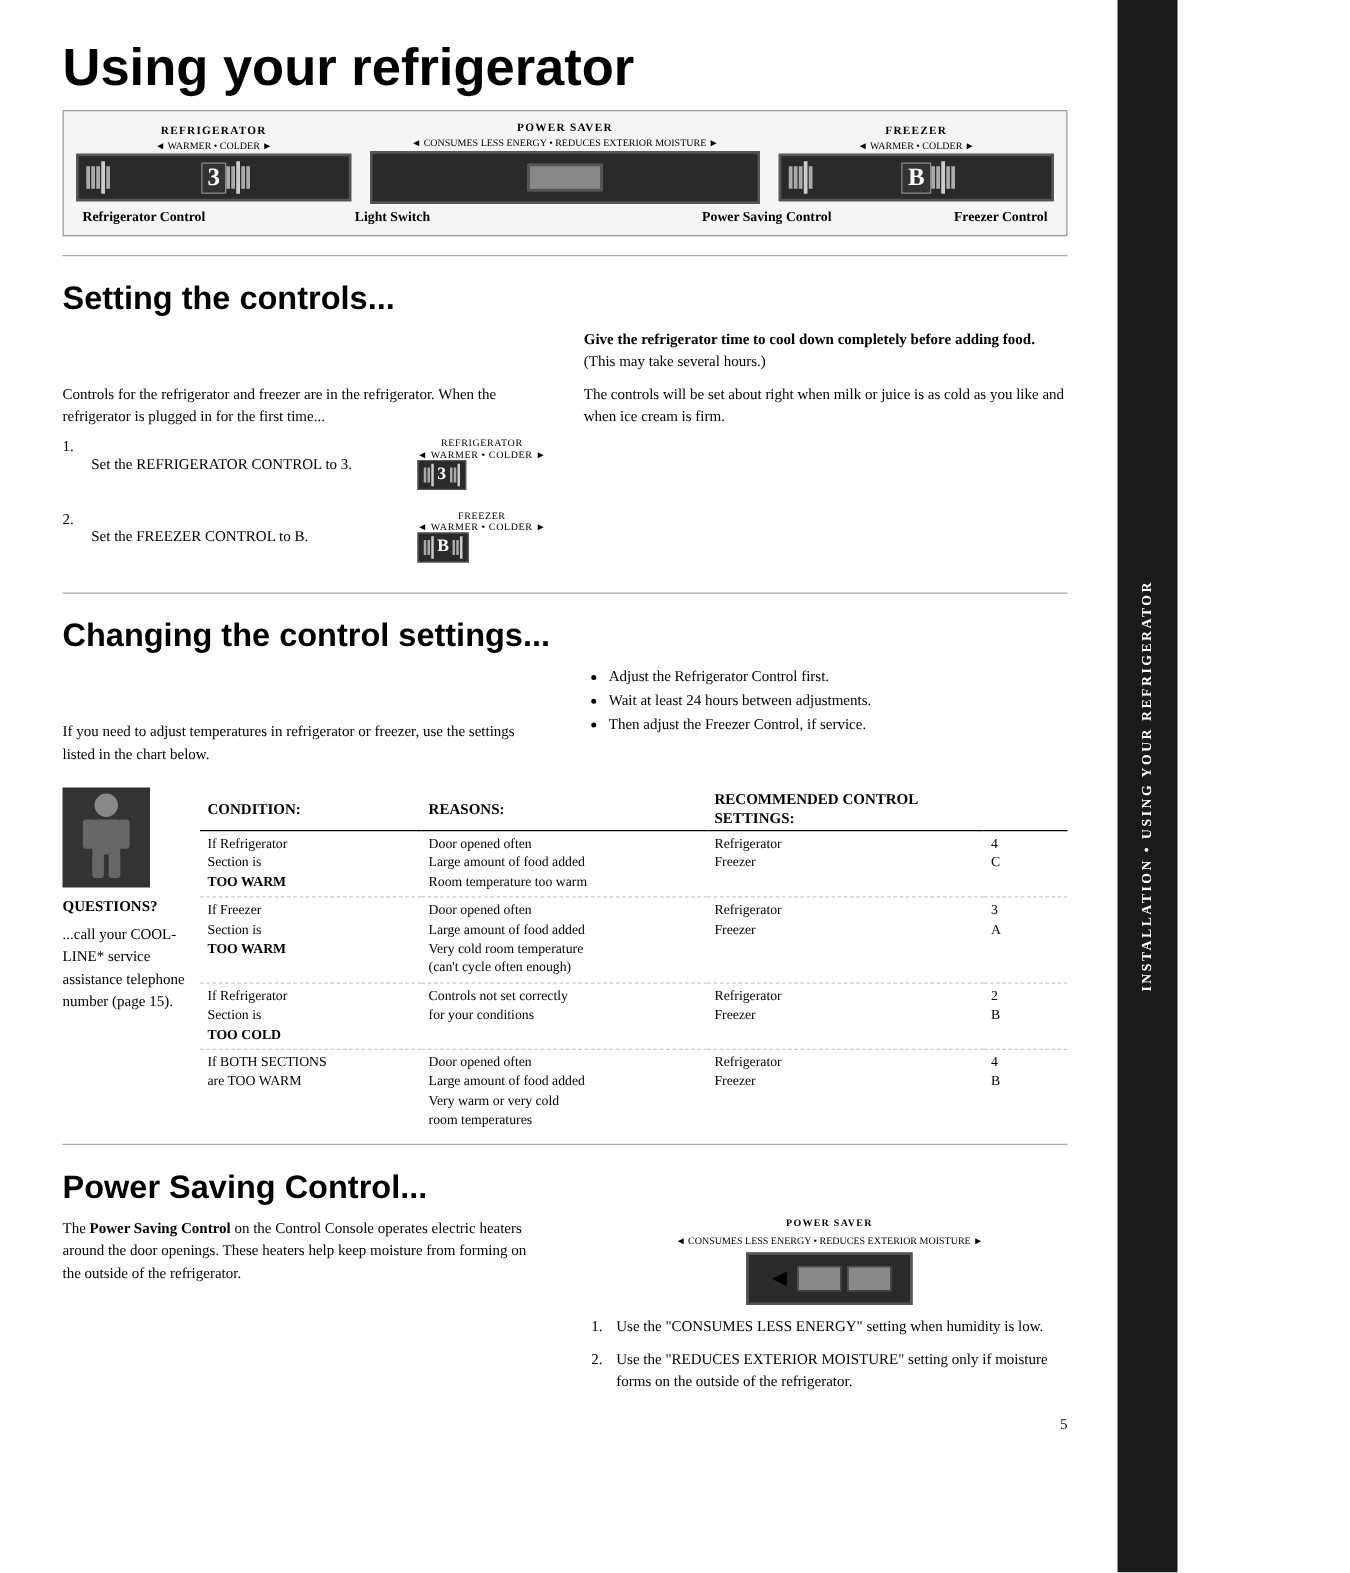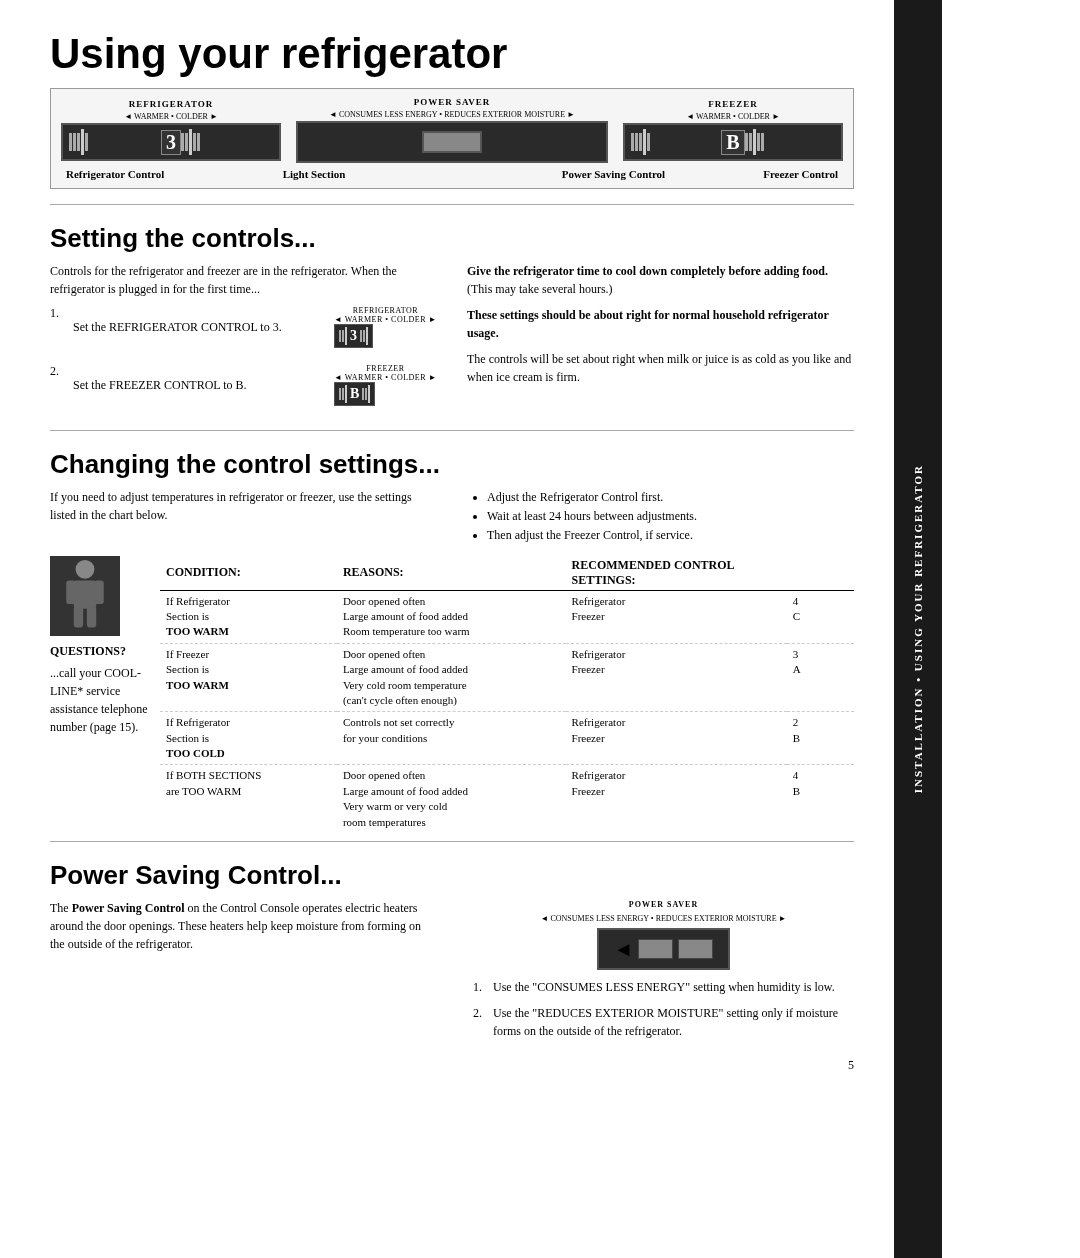--- a/index.html
+++ b/index.html
@@ -199,20 +199,21 @@
     }
 
     
     .two-col {
       display: flex;
       gap: 30px;
     }
 
     .col-left {
       flex: 1;
+      margin-top: 44px;
     }
 
     .col-right {
       flex: 1;
     }
 
     .body-text {
       font-size: 12px;
       line-height: 1.5;
       margin-bottom: 8px;
@@ -502,21 +503,21 @@
                 <div class="tick tall"></div>
               <div class="tick"></div>
                 <div class="tick"></div>
             </div>
           </div>
         </div>
       </div>
 
       <div class="control-labels-row">
         <div class="control-label">Refrigerator Control</div>
-        <div class="control-label-center">Light Section</div>
+        <div class="control-label-center">Light Switch</div>
         <div class="control-label-center">Power Saving Control</div>
         <div class="control-label-right">Freezer Control</div>
       </div>
     </div>
 
     <hr class="divider-line">
 
     <h2 class="section-heading">Setting the controls...</h2>
 
     <div class="two-col">
@@ -560,21 +561,20 @@
             </div>
           </div>
         </div>
       </div>
 
       <div class="col-right">
         <p class="body-text">
           <span class="bold-text">Give the refrigerator time to cool down completely before adding food.</span>
           <span> (This may take several hours.)</span>
         </p>
-        <p class="body-text bold-text">These settings should be about right for normal household refrigerator usage.</p>
         <p class="body-text">The controls will be set about right when milk or juice is as cold as you like and when ice cream is firm.</p>
       </div>
     </div>
 
     <hr class="divider-line">
 
     <h2 class="section-heading">Changing the control settings...</h2>
 
     <div class="two-col" style="margin-bottom:10px;">
       <div class="col-left">

